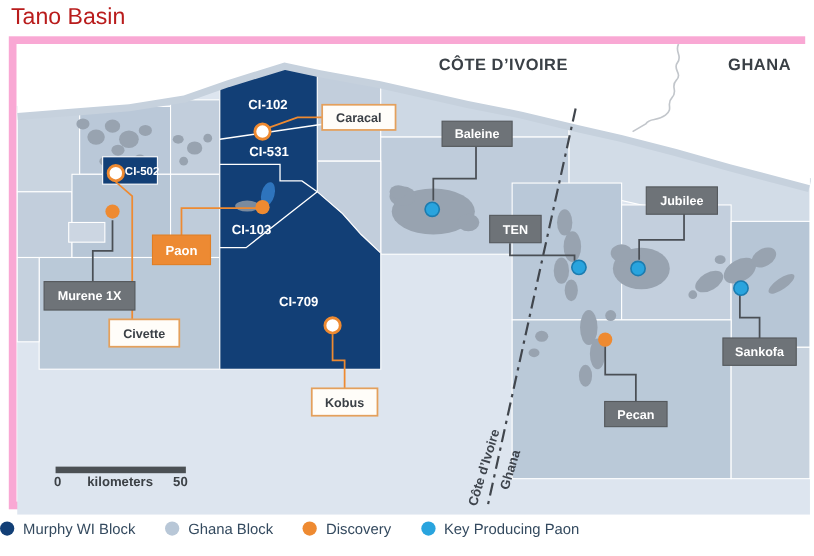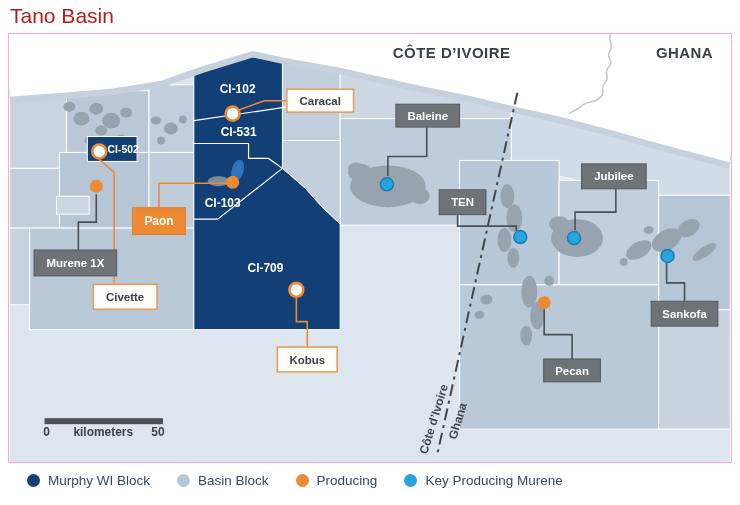--- a/index.html
+++ b/index.html
@@ -1,35 +1,35 @@
 <!DOCTYPE html>
 <html><head>
 <meta charset="utf-8">
 <style>
   html,body{margin:0;padding:0;background:#ffffff;}
   body{width:740px;height:505px;position:relative;font-family:"Liberation Sans",sans-serif;overflow:hidden;}
   .page-title{position:absolute;left:10px;top:4px;font-size:21px;color:#b91c1c;font-weight:400;}
-  .map-wrap{position:absolute;left:8px;top:33px;width:724px;height:430px;background:#ffffff;border:1px solid #f9a8d4;box-sizing:border-box;}
+  .map-wrap{position:absolute;left:8px;top:33px;width:724px;height:430px;background:#ffffff;border:7px solid #f9a8d4;box-sizing:border-box;}
   .map-wrap svg{display:block;}
 
   
   text{font-family:"Liberation Sans",sans-serif;}
   .blk-label{fill:#ffffff;font-weight:bold;}
   .country-label{fill:#3a4046;font-weight:bold;letter-spacing:0.5px;font-size:15px;}
   .border-label{fill:#3e444c;font-weight:bold;font-size:12px;}
   .scale-text{fill:#3c4146;font-weight:bold;font-size:12px;}
   .box-gray{fill:#6e7378;stroke:#54585c;stroke-width:1;}
   .box-outline{fill:#fffdf9;stroke:#e4a05c;stroke-width:1.6;}
   .box-orange{fill:#ed8a33;stroke:#e07e24;stroke-width:1;}
   .boxtext-gray{fill:#ffffff;font-weight:bold;font-size:11.5px;}
   .boxtext-outline{fill:#3b4046;font-weight:bold;font-size:11.5px;}
   .boxtext-orange{fill:#ffffff;font-weight:bold;font-size:12px;}
 
   
-  .legend{position:absolute;left:0;top:464px;width:740px;height:32px;display:flex;align-items:center;gap:27px;padding-left:27px;box-sizing:border-box;}
+  .legend{position:absolute;left:0;top:464px;width:740px;height:32px;display:flex;align-items:center;gap:27px;box-sizing:border-box;}
   .legend-item{display:flex;align-items:center;gap:8px;font-size:13.5px;color:#344a5f;white-space:nowrap;}
   .dot{width:13px;height:13px;border-radius:50%;display:inline-block;box-sizing:border-box;flex:0 0 auto;}
   .dot-murphy{background:#123F76;}
   .dot-other{background:#B8C7D7;}
   .dot-discovery{background:#EE8A31;}
   .dot-producing{background:#29A4DE;}
   .dot-exploration{background:#ffffff;border:3px solid #EE8A31;}
 </style>
 </head>
 <body>
@@ -200,23 +200,23 @@
 </svg>
 </div>
 
 <div class="legend" id="legend">
     <div class="legend-item">
       <span class="dot dot-murphy"></span>
       <span>Murphy WI Block</span>
     </div>
     <div class="legend-item">
       <span class="dot dot-other"></span>
-      <span>Basin Block</span>
+      <span>Ghana Block</span>
     </div>
     <div class="legend-item">
       <span class="dot dot-discovery"></span>
-      <span>Producing</span>
+      <span>Discovery</span>
     </div>
     <div class="legend-item">
       <span class="dot dot-producing"></span>
-      <span>Key Producing Murene</span>
+      <span>Key Producing Paon</span>
     </div>
   </div>
 
 </body></html>

